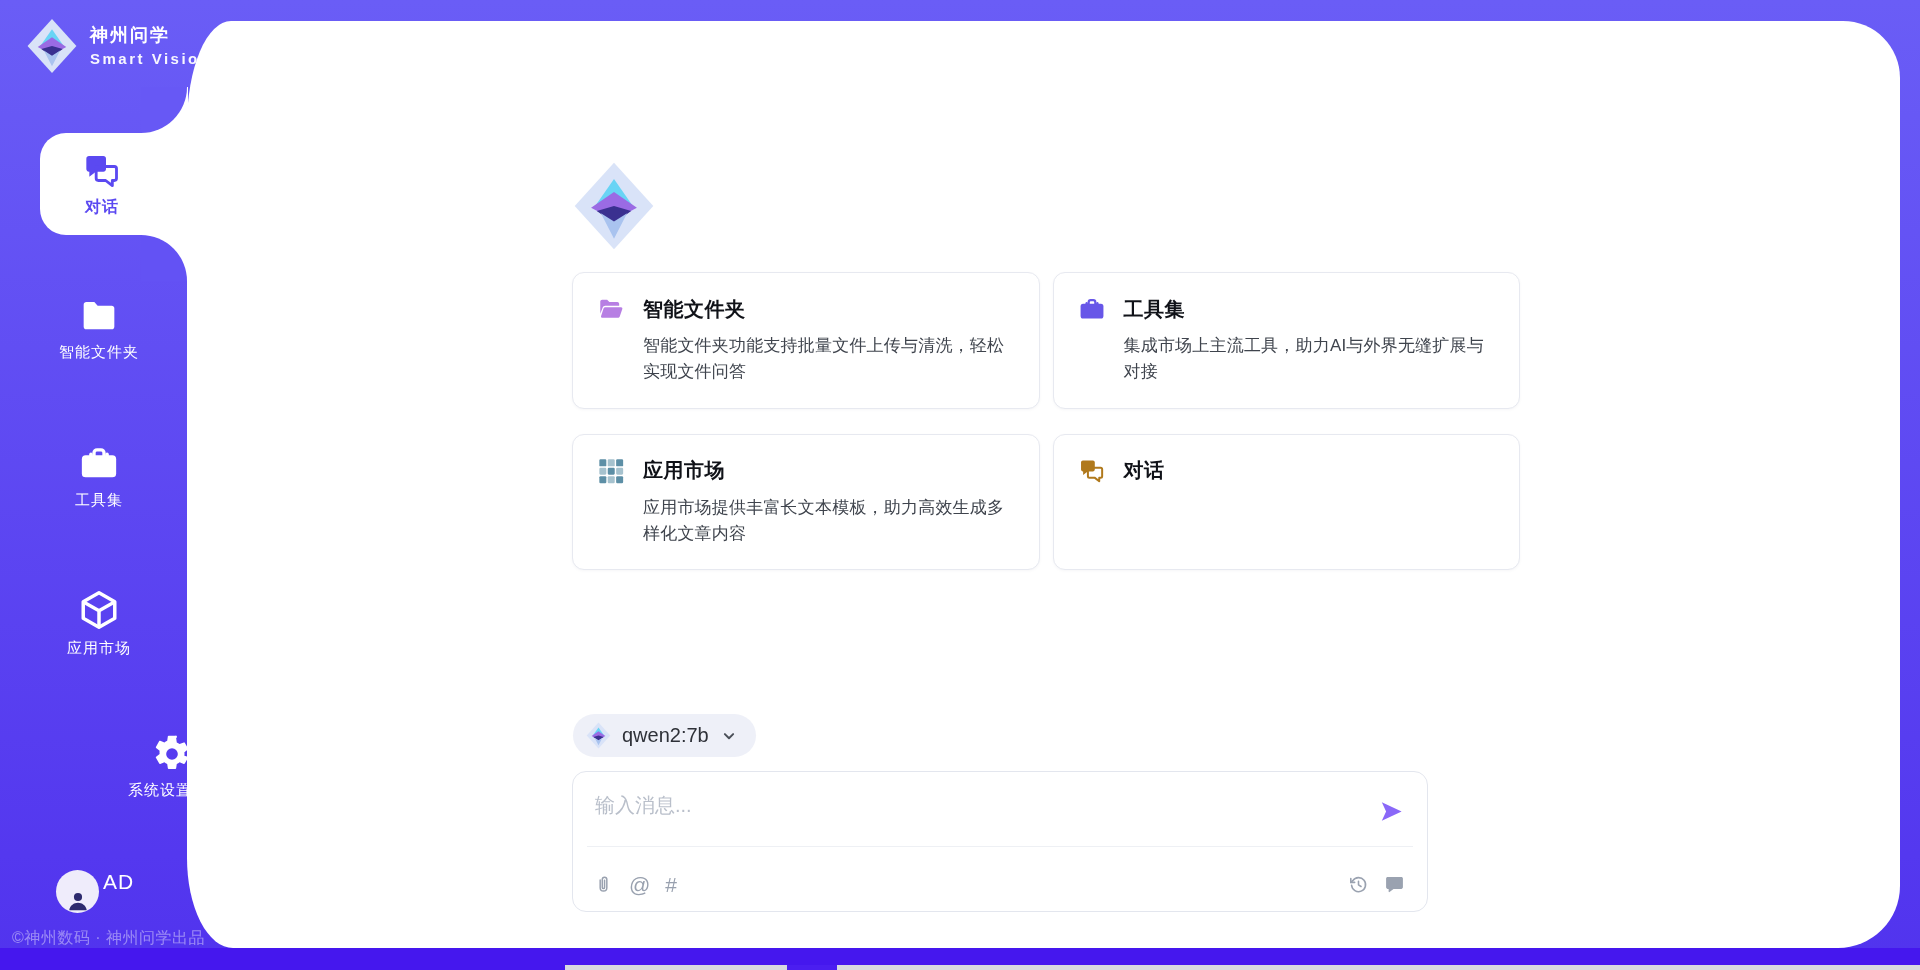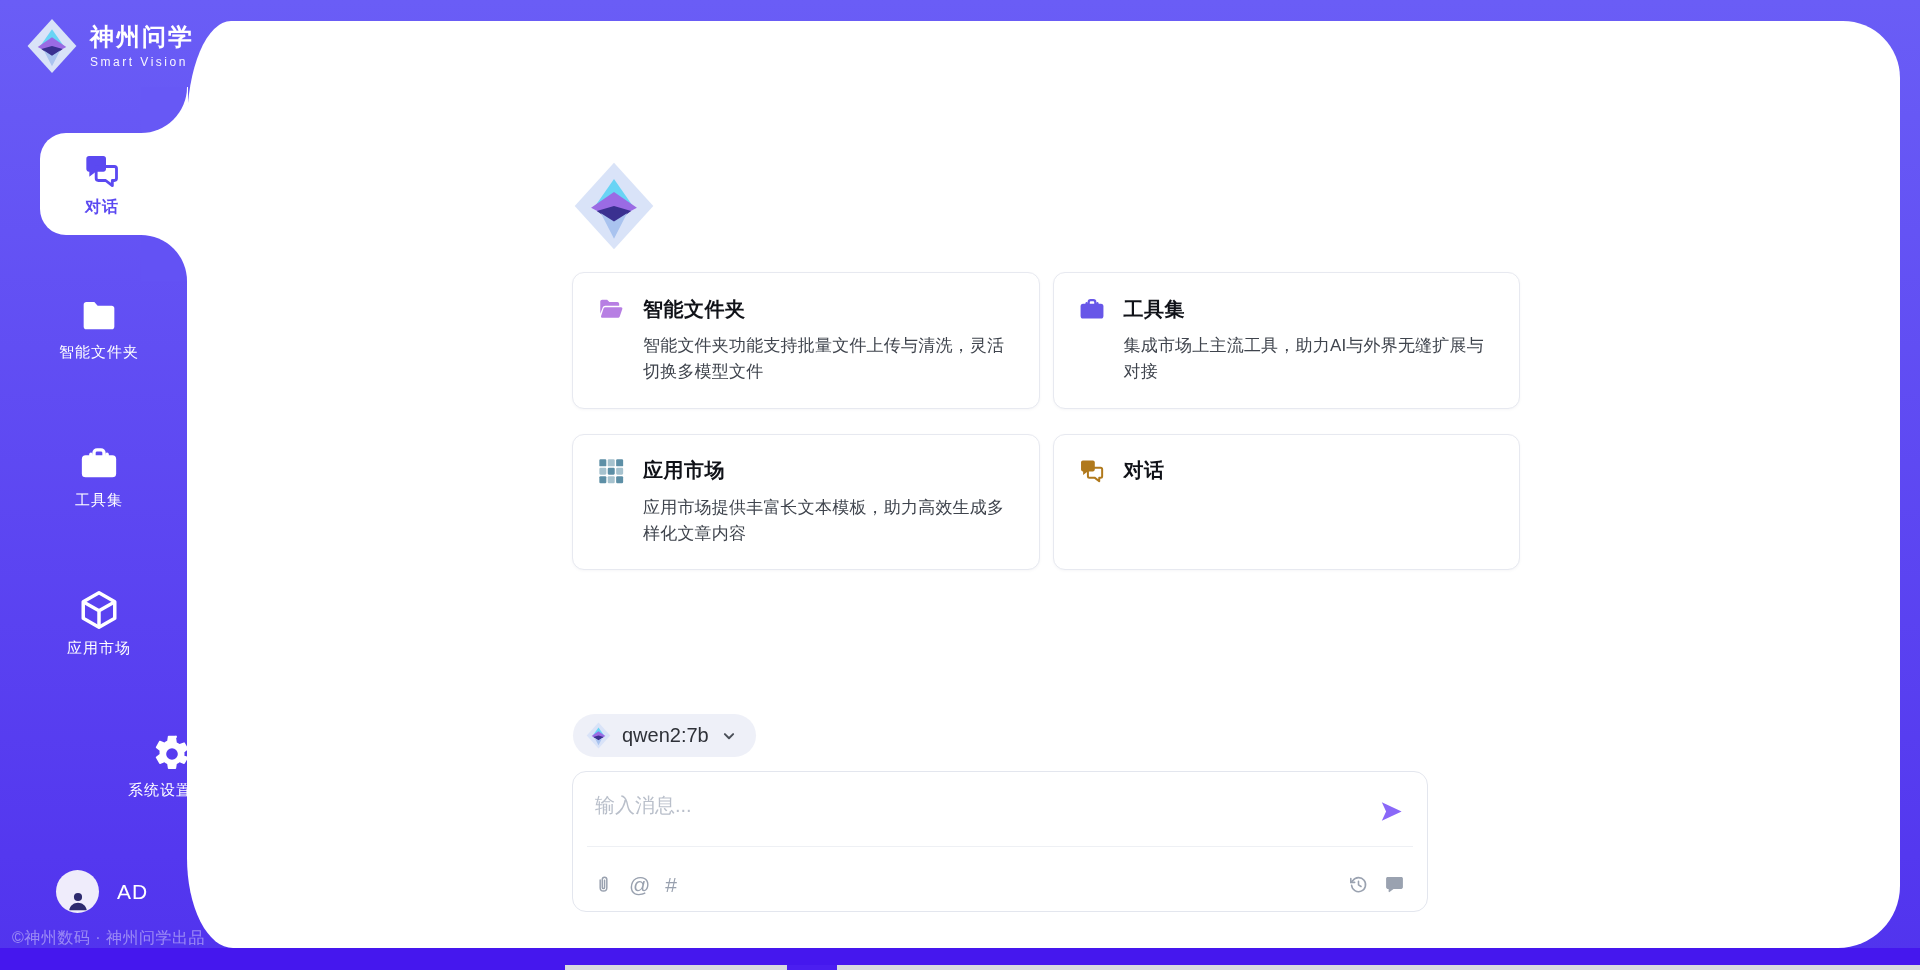--- a/index.html
+++ b/index.html
@@ -17,22 +17,22 @@
     background:#ffffff; z-index:1;
     border-radius:44px 57px 62px 46px / 104px 57px 62px 90px;
   }
   .bottom-strip { position:absolute; left:0; bottom:0; width:1920px; height:22px; background:#4517ee; z-index:0; }
   .scroll-track { position:absolute; left:565px; right:0; bottom:0; height:5px; background:#d7d9e0; z-index:2; }
   .scroll-gap { position:absolute; left:222px; top:0; width:50px; height:5px; background:#4b1ef0; }
 
   
   .brand { position:absolute; left:26px; top:18px; display:flex; align-items:center; gap:12px; color:#fff; z-index:5; }
   .brand-diamond { width:52px; height:56px; }
-  .brand-name { font-size:24px; font-weight:bold; letter-spacing:2px; line-height:1.2; }
-  .brand-sub { font-size:12px; letter-spacing:2.5px; font-weight:400; opacity:.95; margin-top:3px; }
+  .brand-name { font-size:18px; font-weight:bold; letter-spacing:2px; line-height:1.2; }
+  .brand-sub { font-size:15px; letter-spacing:2.5px; font-weight:700; opacity:.95; margin-top:3px; }
 
   .nav-item {
     position:absolute; left:6px; width:186px; display:flex; flex-direction:column;
     align-items:center; gap:7px; color:#fff; z-index:5; cursor:pointer;
   }
   .nav-label { font-size:15px; letter-spacing:1px; white-space:nowrap; }
   .nav-folder   { top:296px; }
   .nav-tools    { top:442px; }
   .nav-market   { top:588px; }
   .nav-settings { top:734px;align-items:flex-end; }
@@ -43,21 +43,21 @@
   .tab-corner-top { top:87px; background:#6758f5; border-radius:0 0 46px 0; }
   .tab-corner-bottom { top:235px; background:#6352f4; border-radius:0 46px 0 0; }
   .tab {
     position:absolute; left:40px; top:133px; width:148px; height:102px; background:#fff;
     border-radius:26px 0 0 26px; z-index:4; display:flex; flex-direction:column;
     align-items:center; justify-content:center; gap:6px; padding-right:24px;
     color:#5b49f1; cursor:pointer;
   }
   .tab .nav-label { font-size:16px; font-weight:600; }
 
-  .user-row { position:absolute; left:56px; top:870px; display:flex; align-items:center; gap:18px; z-index:5; cursor:pointer; }
+  .user-row { position:absolute; left:56px; top:870px; display:flex; gap:4px; z-index:5; cursor:pointer; }
   .avatar { width:43px; height:43px; border-radius:50%; background:#efecfb; overflow:hidden; display:flex; justify-content:center; align-items:flex-end; }
   .avatar svg { width:28px; height:28px; color:#2d2a6e; margin-bottom:-2px; }
   .user-name { color:#fff; font-size:21px; font-weight:500; letter-spacing:1px; }
   .side-footer { position:absolute; left:12px; top:928px; font-size:16px; color:rgba(255,255,255,.42); letter-spacing:.5px; z-index:5; white-space:nowrap; }
 
   
   .greeting-row { position:absolute; left:573px; top:160px; height:92px; display:flex; align-items:center; gap:18px; z-index:6; }
   .greeting-logo { width:82px; height:90px; }
   .greeting-text { font-size:33px; font-weight:800; color:#141414; letter-spacing:.5px; }
 
@@ -210,21 +210,21 @@
   <div class="card">
     <div class="card-head">
       <span class="card-icon" style="color: rgb(183, 127, 227);">
         <svg viewBox="0 0 24 24" fill="currentColor">
           <path d="M2.8 5.6c0-.9.7-1.6 1.6-1.6h4.3l1.9 2h6.8c.9 0 1.6.7 1.6 1.6v1.6H7.1c-1 0-1.9.6-2.2 1.6L2.8 16z"></path>
           <path d="M7 10.4h13.6c.8 0 1.4.8 1.1 1.6l-2.2 6.4c-.2.7-.9 1.2-1.6 1.2H4.6c-.8 0-1.4-.8-1.1-1.6l2.1-6.4c.2-.7.8-1.2 1.4-1.2z"></path>
         </svg>
       </span>
       <span class="card-title">智能文件夹</span>
     </div>
-    <p class="card-desc">智能文件夹功能支持批量文件上传与清洗，灵活切换多模型文件</p>
+    <p class="card-desc">智能文件夹功能支持批量文件上传与清洗，轻松实现文件问答</p>
   </div>
 
   <div class="card">
     <div class="card-head">
       <span class="card-icon" style="color: rgb(103, 86, 232);">
         <svg viewBox="0 0 24 24">
             <use href="#toolbox"></use>
           </svg>
       </span>
       <span class="card-title">工具集</span>

